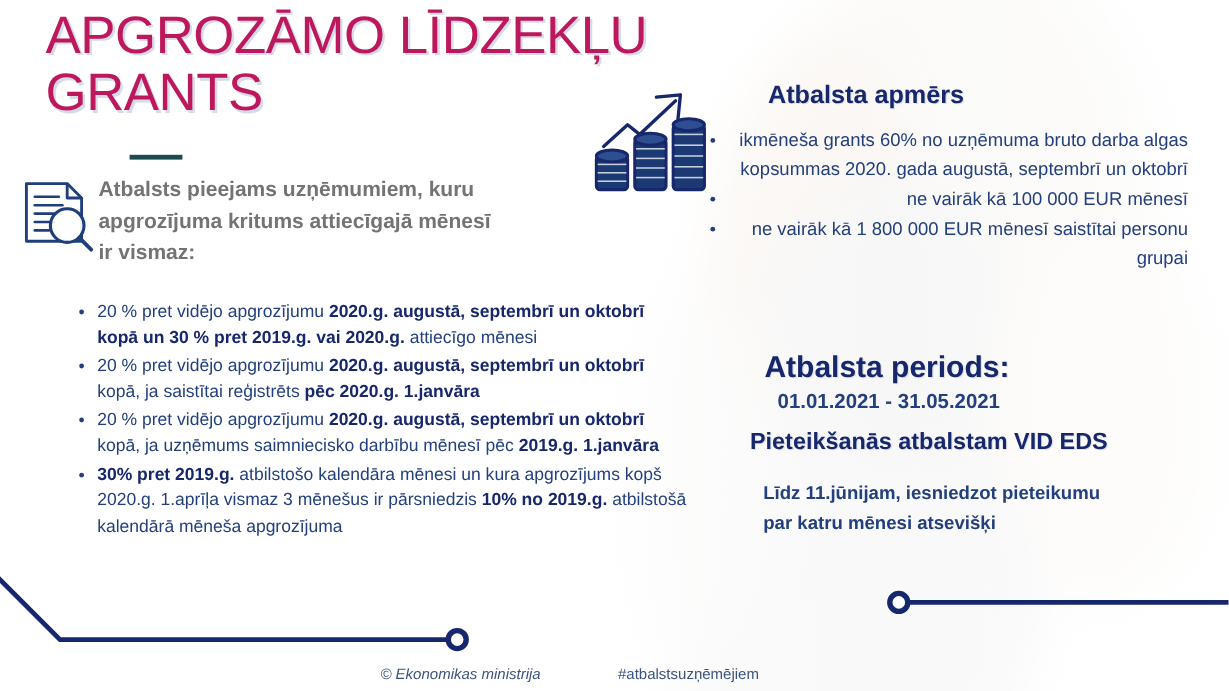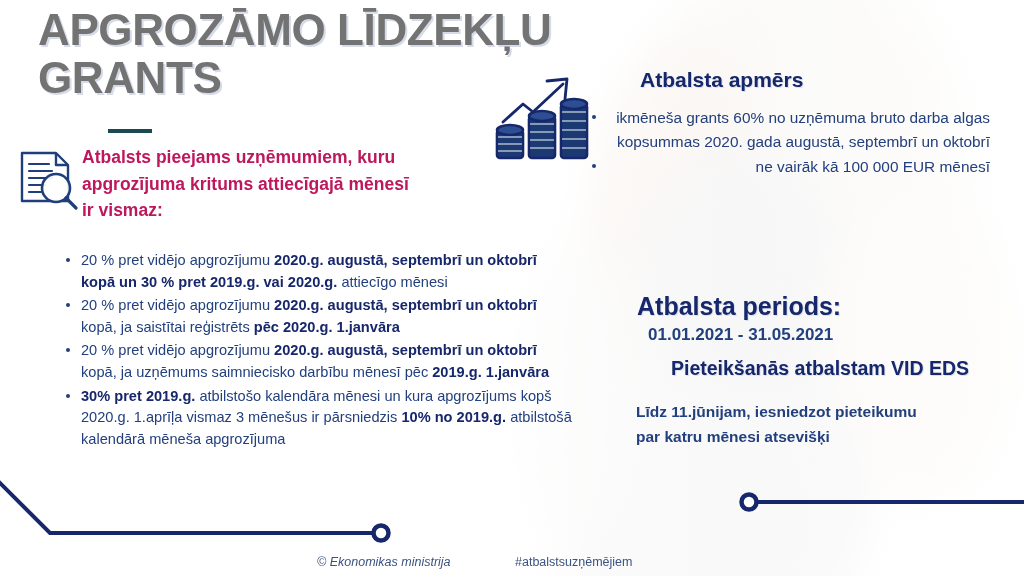--- a/index.html
+++ b/index.html
@@ -77,24 +77,24 @@
       rgba(255,255,255,0.82) 100%);
   }
 
   
   .title {
     position: absolute;
     left: 38px;
     top: 6px;
     width: 600px;
     font-size: 44px;
-    font-weight: bold;
+    font-weight: normal;
     line-height: 1.08;
     letter-spacing: -0.4px;
-    color: #737373;
+    color: #be185d;
     text-shadow: 2px 2px 0 rgba(180,190,215,0.55);
     white-space: pre-line;
   }
 
   
   .teal-dash {
     position: absolute;
     left: 108px;
     top: 129px;
     width: 44px;
@@ -122,21 +122,21 @@
 
   
   .lead {
     position: absolute;
     left: 82px;
     top: 144px;
     width: 470px;
     font-size: 17.5px;
     font-weight: bold;
     line-height: 1.52;
-    color: #be185d;
+    color: #737373;
     white-space: pre-line;
   }
 
   
   .left-list {
     position: absolute;
     left: 52px;
     top: 238px;
     width: 510px;
     margin: 12px;
@@ -210,21 +210,20 @@
   .period-dates {
     position: absolute;
     left: 648px; top: 325px;
     font-size: 17px;
     font-weight: bold;
     color: #23407e;
   }
   #head-pieteiksanas {
     left: 625px; top: 357px;
     font-size: 19.5px;
-    margin-left: 46px;
   }
   .deadline {
     position: absolute;
     left: 636px;
     top: 400px;
     width: 360px;
     font-size: 15.5px;
     font-weight: bold;
     line-height: 1.6;
     color: #23407e;
@@ -316,20 +315,21 @@
       <line x1="73" y1="74" x2="97" y2="74"></line>
     </g>
     <path d="M14 48 L34 30 L44 38 L74 10" fill="none" stroke="#16276b" stroke-width="2.8" stroke-linecap="round" stroke-linejoin="round"></path>
     <path d="M58 7 L78 5 L76 25" fill="none" stroke="#16276b" stroke-width="2.8" stroke-linecap="round" stroke-linejoin="round"></path>
   </svg>
 
   <div class="r-head" id="head-apmers">Atbalsta apmērs</div>
   <ul class="right-list" id="right-list">
       <li>ikmēneša grants 60% no uzņēmuma bruto darba algas kopsummas 2020. gada augustā, septembrī un oktobrī</li>
       <li>ne vairāk kā 100 000 EUR mēnesī</li>
+      <li>ne vairāk kā 1 800 000 EUR mēnesī saistītai personu grupai</li>
     </ul>
 
   <div class="r-head" id="head-periods">Atbalsta periods:</div>
   <div class="period-dates">01.01.2021 - 31.05.2021</div>
   <div class="r-head" id="head-pieteiksanas">Pieteikšanās atbalstam VID EDS</div>
   <div class="deadline">Līdz 11.jūnijam, iesniedzot pieteikumu
 par katru mēnesi atsevišķi</div>
 
   <svg class="deco" viewBox="0 0 1024 576">
     <path d="M-4 479 L50 533 L374 533" fill="none" stroke="#16276b" stroke-width="4"></path>

